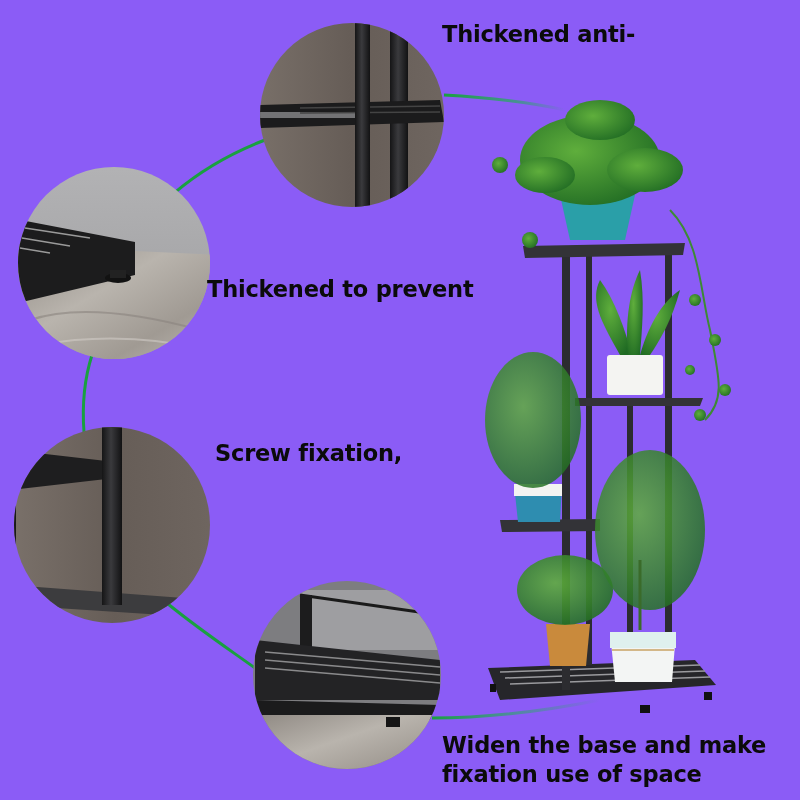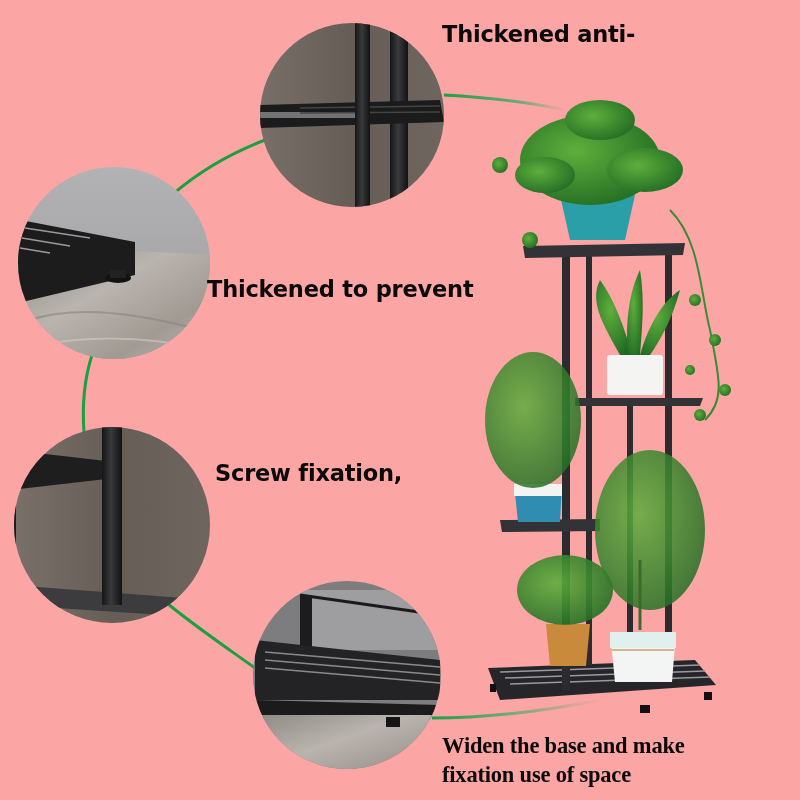--- a/index.html
+++ b/index.html
@@ -1,16 +1,16 @@
 <!DOCTYPE html>
 <html><head>
 <meta charset="utf-8">
 <style>
   html,body{margin:0;padding:0;background:#ffffff;}
-  #stage{position:relative;width:800px;height:800px;overflow:hidden;background:#fca5a5;font-family:"DejaVu Sans","Liberation Sans",sans-serif;}
+  #stage{position:relative;width:800px;height:800px;overflow:hidden;background:#8b5cf6;font-family:"DejaVu Sans","Liberation Sans",sans-serif;}
   svg.layer{position:absolute;left:0;top:0;width:800px;height:800px;}
   .caption{position:absolute;color:#0b0b0b;font-weight:bold;font-size:22.5px;line-height:29px;letter-spacing:-0.2px;white-space:nowrap;}
   .caption span{display:block;}
 </style>
 </head>
 <body>
 
 <div id="stage">
 
   <svg class="layer" viewBox="0 0 800 800">
@@ -190,22 +190,22 @@
   </svg>
 
   <div class="caption" style="left:442px;top:20px;">
     <span>Thickened anti-</span>
   </div>
 
   <div class="caption" style="left:207px;top:275px;">
     <span>Thickened to prevent</span>
   </div>
 
-  <div class="caption" style="left:215px;top:459px;">
+  <div class="caption" style="left:215px;top:439px;">
     <span>Screw fixation,</span>
   </div>
 
-  <div class="caption" style="left:442px;top:731px;font-family:Liberation Serif, serif;">
+  <div class="caption" style="left:442px;top:731px;">
     <span>Widen the base and make</span>
     <span>fixation use of space</span>
   </div>
 
 </div>
 
 </body></html>

